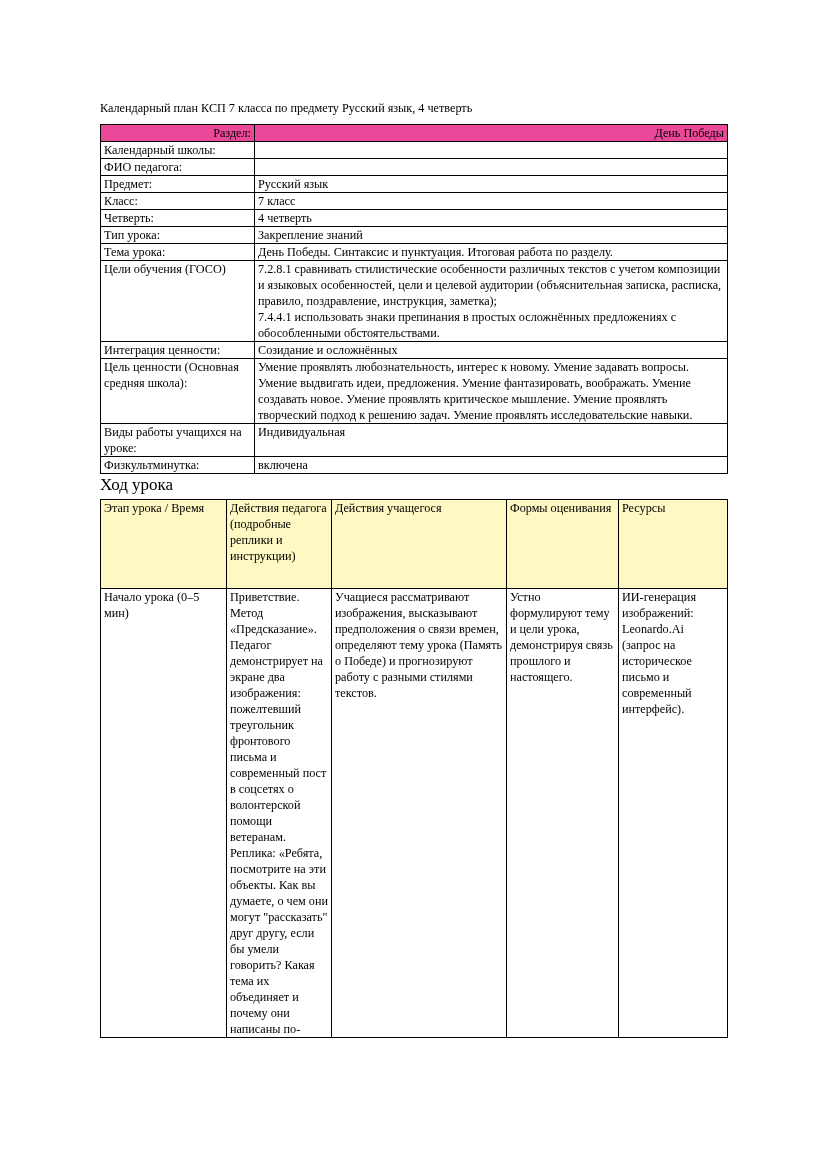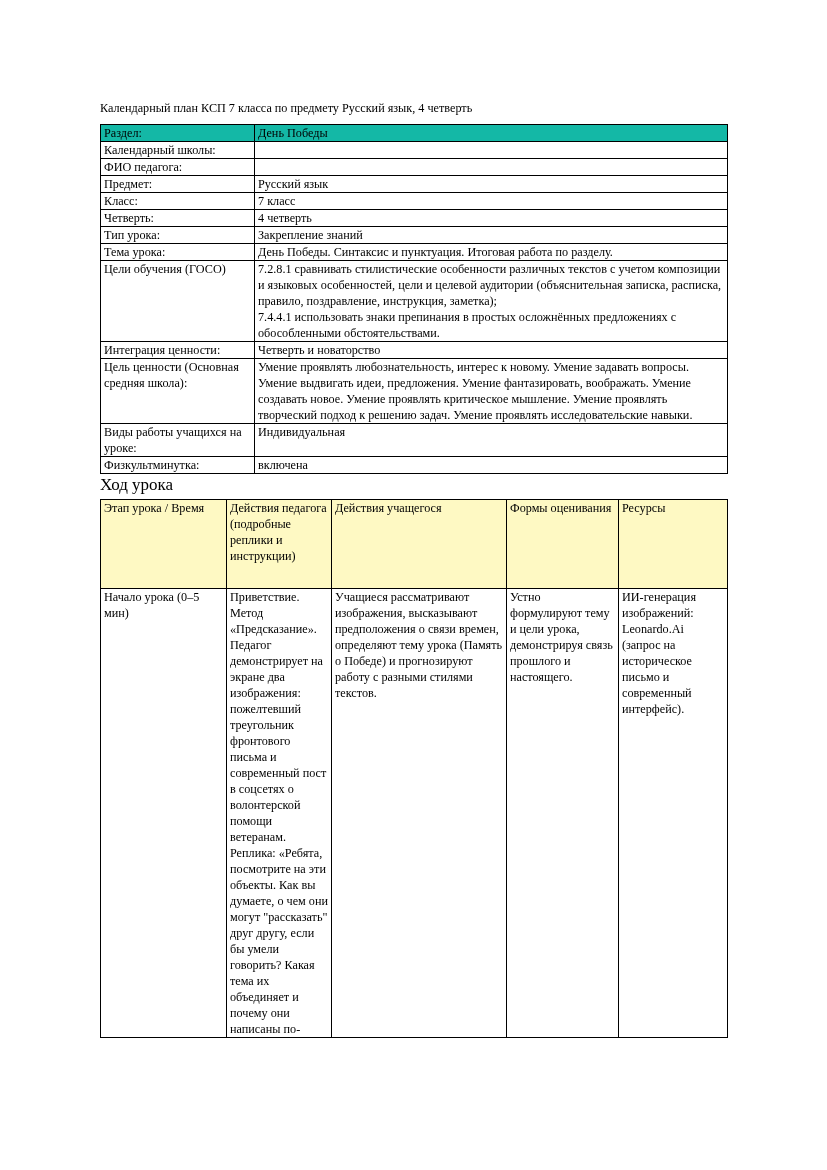--- a/index.html
+++ b/index.html
@@ -43,21 +43,21 @@
     padding: 0px 3px 0px 3px;
     vertical-align: top;
     text-align: left;
     font-weight: normal;
     overflow: visible;
     word-wrap: break-word;
   }
   
   #info-table col.c-label { width: 154px; }
   #info-table col.c-value { width: 473px; }
-  #info-table tr.shaded td { background: #14b8a6; }
+  #info-table tr.shaded td { background: #ec4899; text-align: right; }
   #info-table td { height: 16px; }
 
   
   #flow-table col.f1 { width: 126px; }
   #flow-table col.f2 { width: 105px; }
   #flow-table col.f3 { width: 175px; }
   #flow-table col.f4 { width: 112px; }
   #flow-table col.f5 { width: 109px; }
   #flow-table thead td { background: #fef9c3; height: 88px; }
   #flow-table tbody td { height: 438px; }
@@ -110,21 +110,21 @@
         <tr>
           <td>Тема урока:</td>
           <td>День Победы. Синтаксис и пунктуация. Итоговая работа по разделу.</td>
         </tr>
         <tr>
           <td>Цели обучения (ГОСО)</td>
           <td>7.2.8.1 сравнивать стилистические особенности различных текстов с учетом композиции и языковых особенностей, цели и целевой аудитории (объяснительная записка, расписка, правило, поздравление, инструкция, заметка);<br>7.4.4.1 использовать знаки препинания в простых осложнённых предложениях с обособленными обстоятельствами.</td>
         </tr>
         <tr>
           <td>Интеграция ценности:</td>
-          <td>Четверть и новаторство</td>
+          <td>Созидание и осложнённых</td>
         </tr>
         <tr>
           <td>Цель ценности (Основная средняя школа):</td>
           <td>Умение проявлять любознательность, интерес к новому. Умение задавать вопросы. Умение выдвигать идеи, предложения. Умение фантазировать, воображать. Умение создавать новое. Умение проявлять критическое мышление. Умение проявлять творческий подход к решению задач. Умение проявлять исследовательские навыки.</td>
         </tr>
         <tr>
           <td>Виды работы учащихся на уроке:</td>
           <td>Индивидуальная</td>
         </tr>
         <tr>

